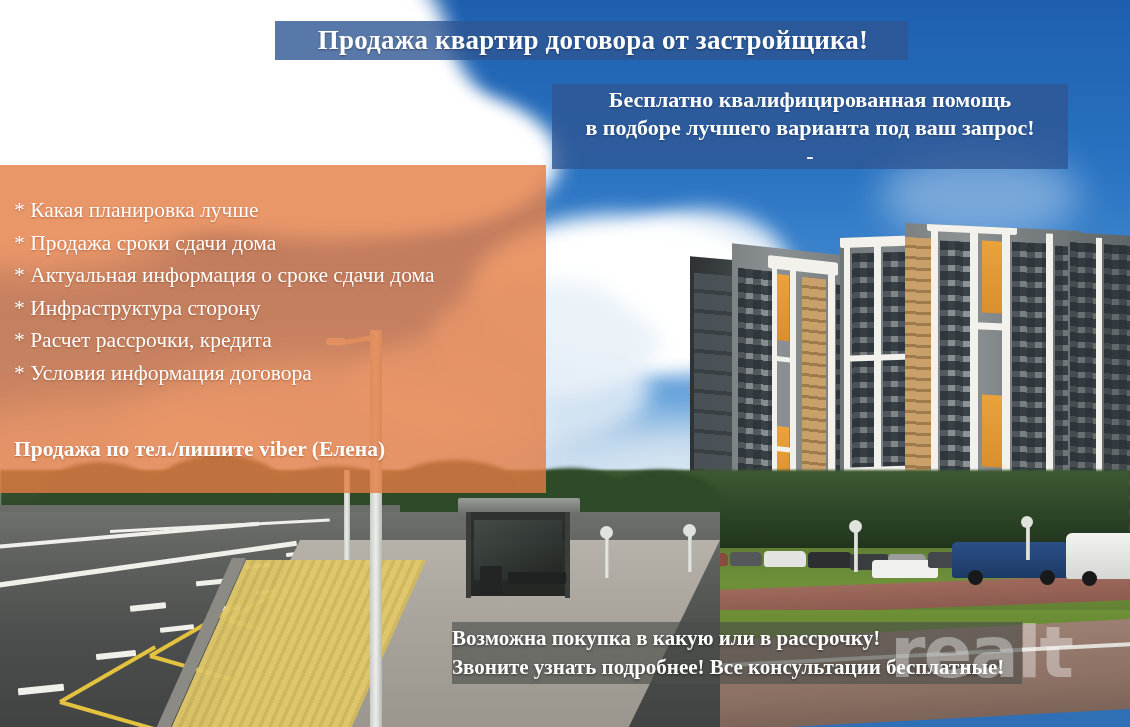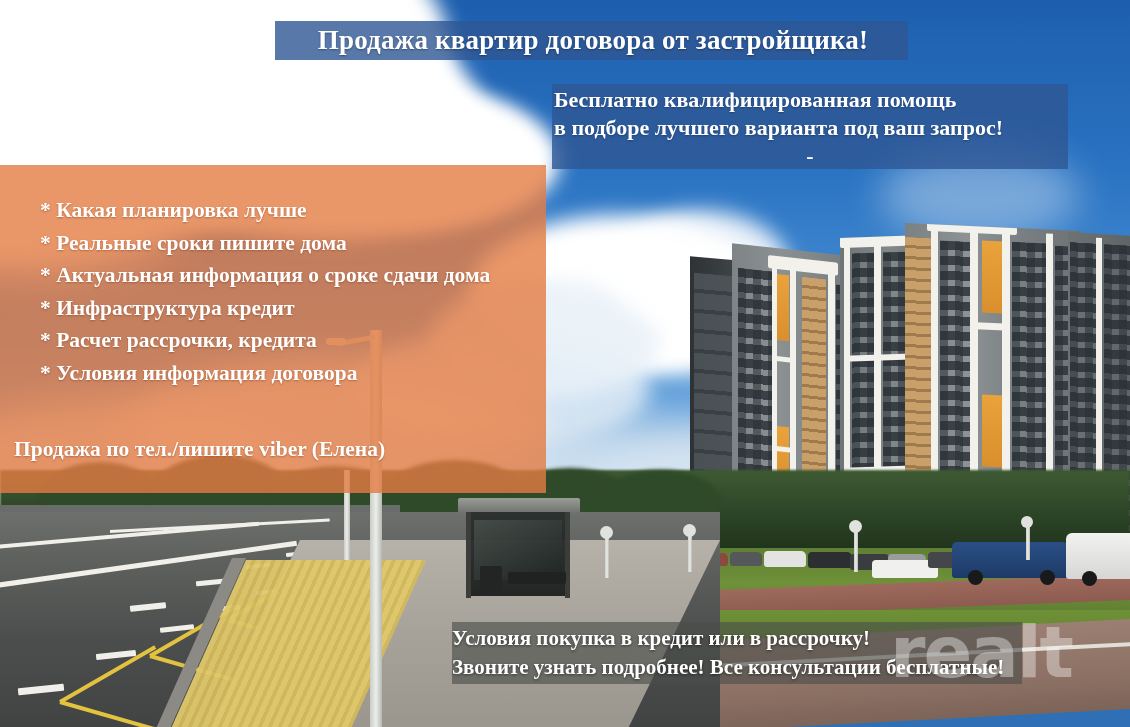--- a/index.html
+++ b/index.html
@@ -223,39 +223,38 @@
     letter-spacing:.2px;
     text-shadow:0 1px 2px rgba(0,0,0,.35);
     line-height:33px;
   }
 
   #subtitle-band{
     left:552px;top:84px;width:516px;height:85px;
   }
   #subtitle-text{
     position:absolute;left:554px;top:86px;width:512px;
-    text-align:left;color:#ffffff;
+    text-align:center;color:#ffffff;
     font-size:22px;font-weight:bold;line-height:28px;
     text-shadow:0 1px 2px rgba(0,0,0,.3);
   }
   #subtitle-dash{
     position:absolute;left:554px;top:145px;width:512px;
     text-align:center;color:#ffffff;font-size:22px;font-weight:bold;line-height:22px;
   }
 
   #orange-panel{
     position:absolute;left:0;top:165px;width:546px;height:328px;
     background:rgba(228,124,66,.80);
   }
   #orange-list{
     position:absolute;left:14px;top:194px;width:532px;
     color:#ffffff;
-    font-size:21.5px;font-weight:bold;line-height:32.5px;
+    font-size:21.5px;font-weight:normal;line-height:32.5px;
     text-shadow:0 1px 2px rgba(120,50,20,.45);
-    margin-left:26px;
   }
   #orange-list .li{white-space:nowrap;}
   #orange-contact{
     position:absolute;left:14px;top:434px;width:532px;
     color:#ffffff;font-size:21.5px;font-weight:bold;line-height:30px;
     text-shadow:0 1px 2px rgba(120,50,20,.45);
   }
 
   #bottom-band{
     position:absolute;left:452px;top:622px;width:570px;height:62px;
@@ -453,29 +452,29 @@
   <div class="band-blue" id="subtitle-band"></div>
   <div id="subtitle-text">
     <div>Бесплатно квалифицированная помощь</div>
     <div>в подборе лучшего варианта под ваш запрос!</div>
   </div>
   <div id="subtitle-dash">-</div>
 
   <div id="orange-panel"></div>
   <div id="orange-list">
     <div class="li">* Какая планировка лучше</div>
-    <div class="li">* Реальные сроки пишите дома</div>
+    <div class="li">* Продажа сроки сдачи дома</div>
     <div class="li">* Актуальная информация о сроке сдачи дома</div>
-    <div class="li">* Инфраструктура кредит</div>
+    <div class="li">* Инфраструктура сторону</div>
     <div class="li">* Расчет рассрочки, кредита</div>
     <div class="li">* Условия информация договора</div>
   </div>
   <div id="orange-contact">Продажа по тел./пишите viber (Елена)</div>
 
   <div id="bottom-band"></div>
   <div id="bottom-text">
-    <div>Условия покупка в кредит или в рассрочку!</div>
+    <div>Возможна покупка в какую или в рассрочку!</div>
     <div>Звоните узнать подробнее! Все консультации бесплатные!</div>
   </div>
 
   <div id="watermark">Realt</div>
 
 </div>
 
 </body></html>

